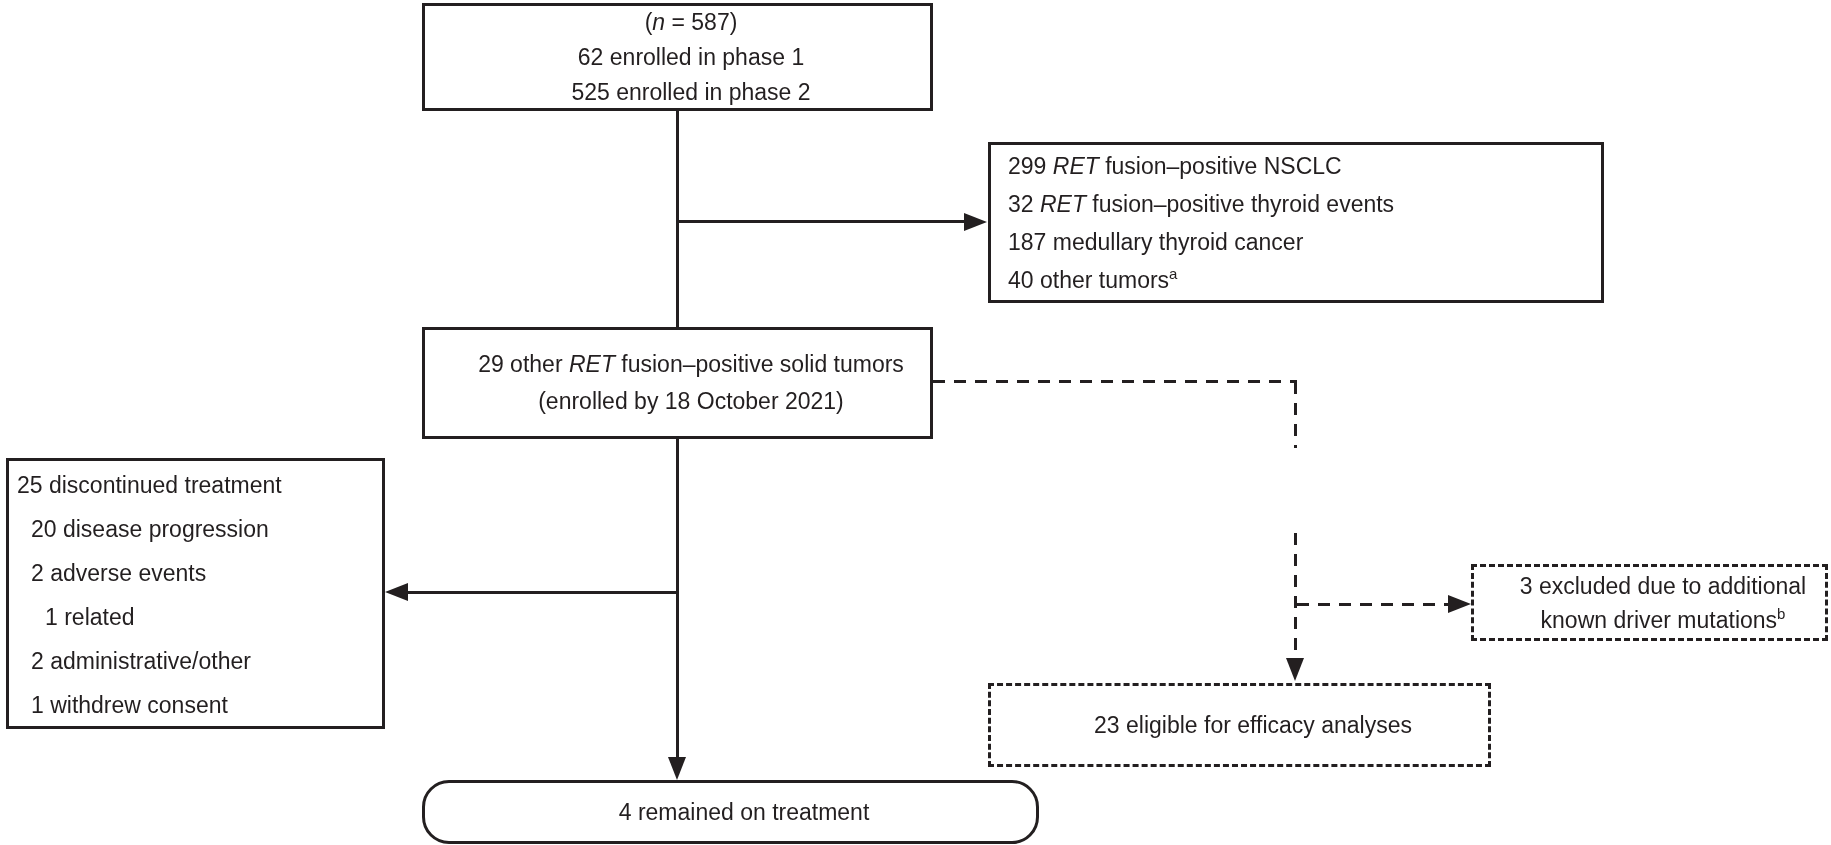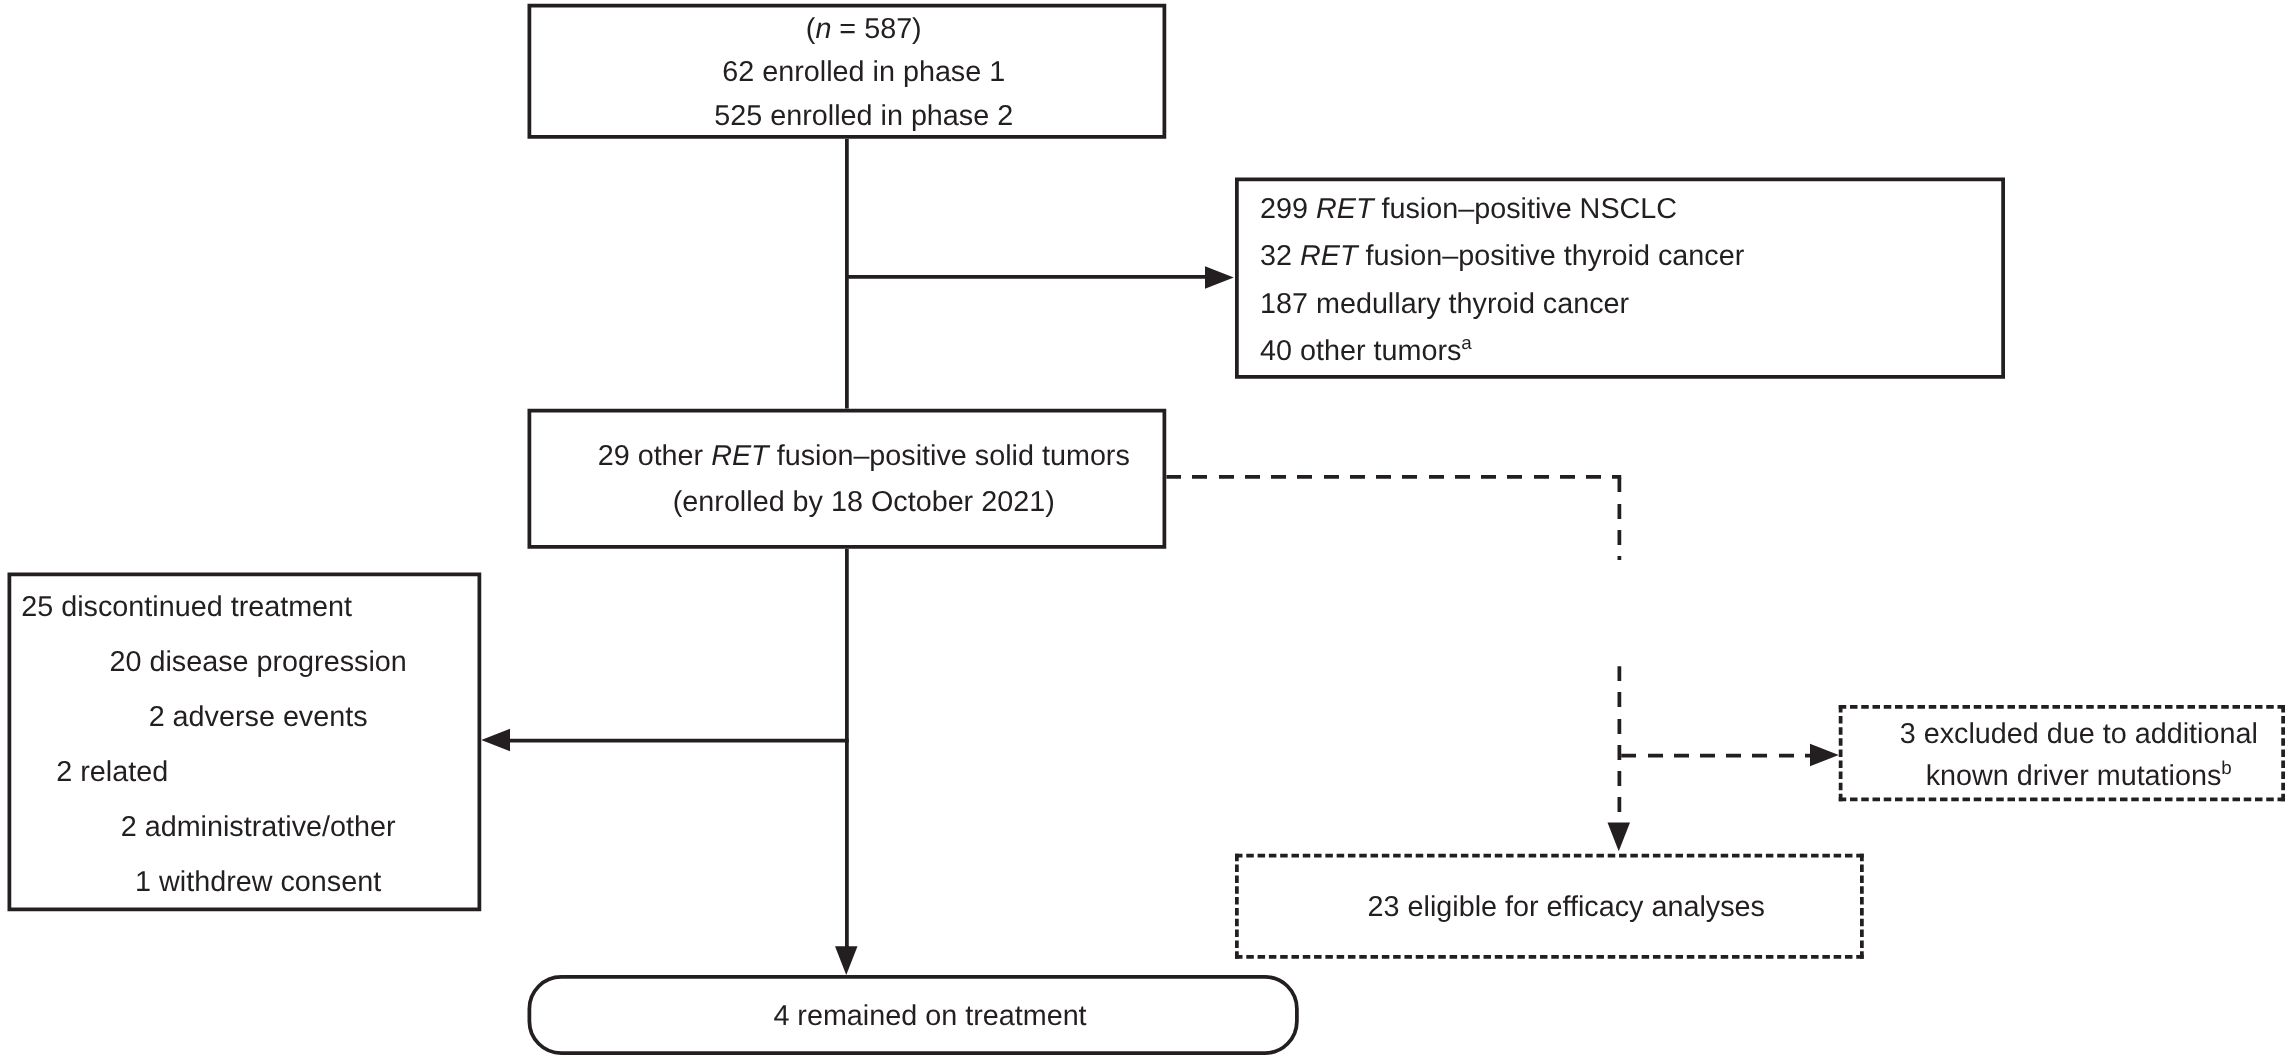--- a/index.html
+++ b/index.html
@@ -26,21 +26,21 @@
   #box-solid-tumors { left:422px; top:327px; width:511px; height:112px; line-height:37px; }
   #box-discontinued { left:6px;   top:458px; width:379px; height:271px; line-height:44px; padding:2px 0 0 8px; }
   #box-remained     { left:422px; top:780px; width:617px; height:64px;border-radius:27px; }
 
   
   #box-enrolled-feb { left:988px;  top:448px; width:616px; height:85px; }
   #box-excluded     { left:1471px; top:564px; width:357px; height:77px; line-height:34px; }
   #box-eligible     { left:988px;  top:683px; width:503px; height:84px; }
 
   .indent-0 { margin-left:0; }
-  .indent-1 { margin-left:14px;text-align:center; }
+  .indent-1 { margin-left:14px; }
   .indent-2 { margin-left:28px; }
 
   
   .line   { position:absolute; background:#231f20; }
   .dash-h { position:absolute; height:3px;
             background:repeating-linear-gradient(to right,#231f20 0 12px,transparent 12px 21px); }
   .dash-v { position:absolute; width:3px;
             background:repeating-linear-gradient(to bottom,#231f20 0 12px,transparent 12px 21px); }
   .arrow  { position:absolute; width:0; height:0; }
   .arrow-right { border-top:9px solid transparent; border-bottom:9px solid transparent; border-left:23px solid #231f20; }
@@ -83,35 +83,35 @@
   <div class="arrow arrow-right" id="head-dash-right"></div>
 
   <div class="box center" id="box-enrollment">
     <div><span>(</span><span class="it">n</span><span> = 587)</span></div>
     <div>62 enrolled in phase 1</div>
     <div>525 enrolled in phase 2</div>
   </div>
 
   <div class="box" id="box-other-cancers">
     <div><span>299 </span><span class="it">RET</span><span> fusion–positive NSCLC</span></div>
-    <div><span>32 </span><span class="it">RET</span><span> fusion–positive thyroid cancer</span></div>
+    <div><span>32 </span><span class="it">RET</span><span> fusion–positive thyroid events</span></div>
     <div>187 medullary thyroid cancer</div>
     <div><span>40 other tumors</span><sup>a</sup></div>
   </div>
 
   <div class="box center" id="box-solid-tumors">
     <div><span>29 other </span><span class="it">RET</span><span> fusion–positive solid tumors</span></div>
     <div>(enrolled by 18 October 2021)</div>
   </div>
 
   <div class="box" id="box-discontinued">
     <div class="indent-0">25 discontinued treatment</div>
     <div class="indent-1">20 disease progression</div>
     <div class="indent-1">2 adverse events</div>
-    <div class="indent-2">2 related</div>
+    <div class="indent-2">1 related</div>
     <div class="indent-1">2 administrative/other</div>
     <div class="indent-1">1 withdrew consent</div>
   </div>
 
 
   <div class="box dashed center" id="box-excluded">
     <div>3 excluded due to additional</div>
     <div><span>known driver mutations</span><sup>b</sup></div>
   </div>
 

